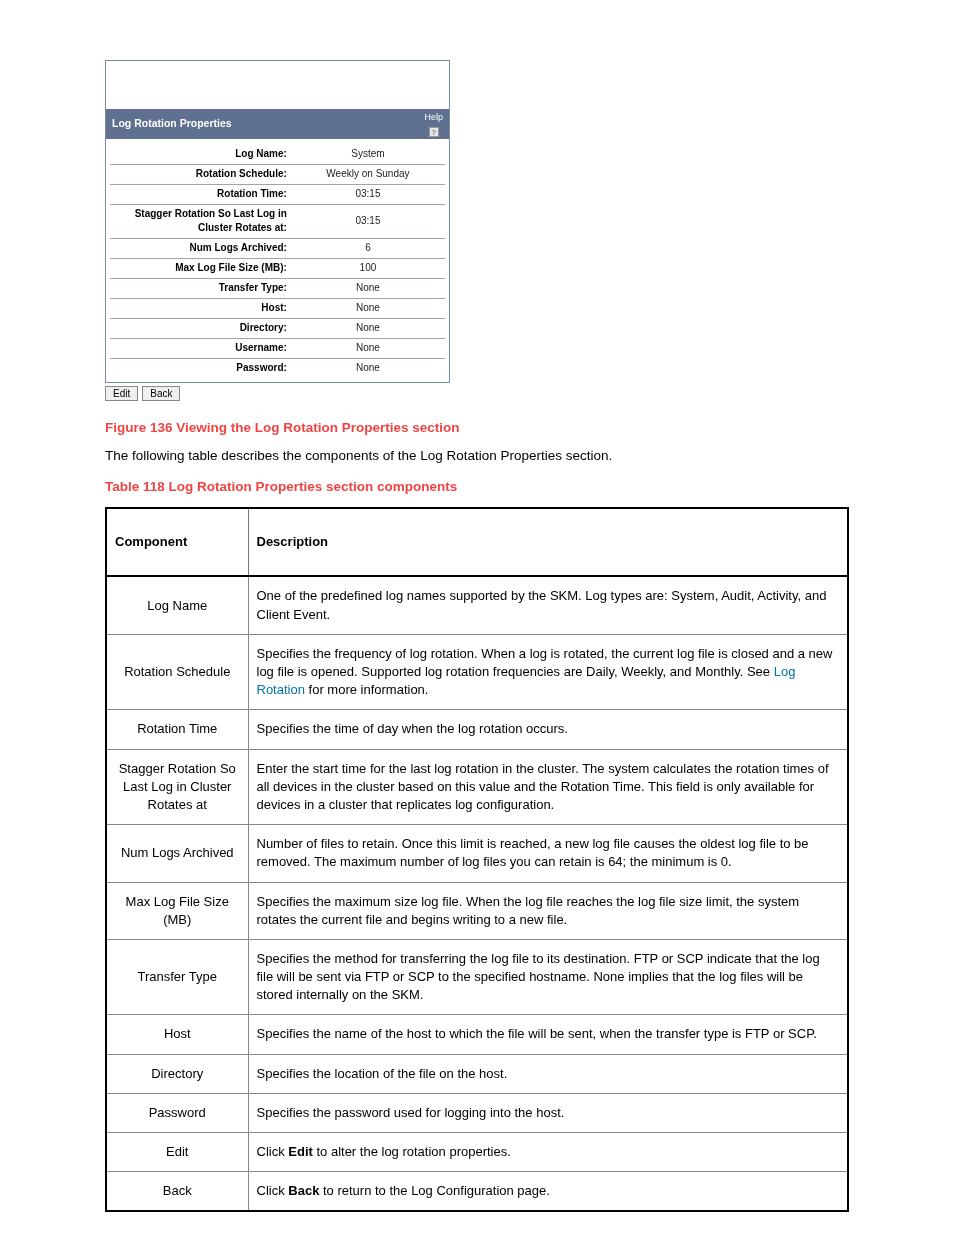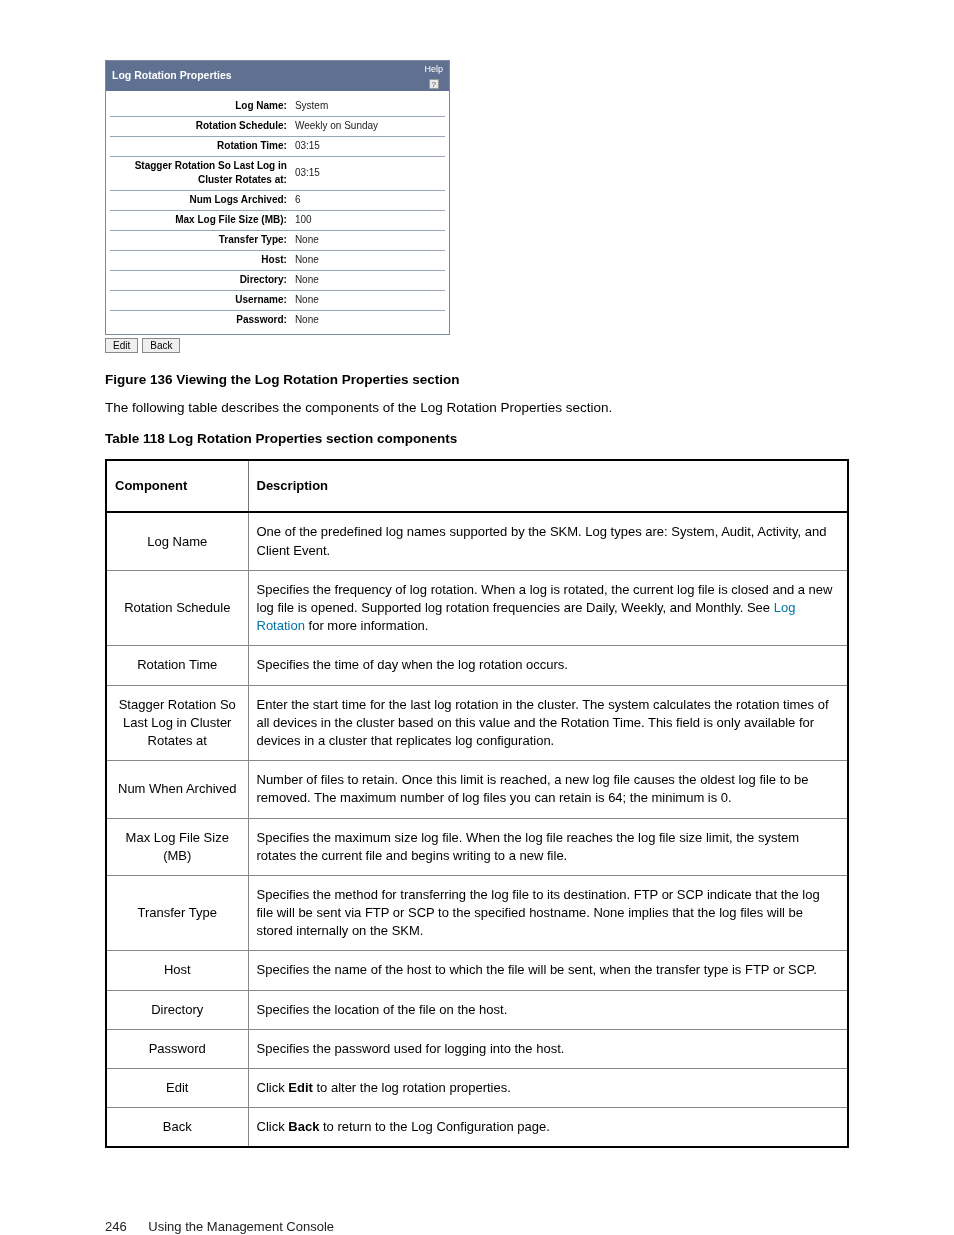--- a/index.html
+++ b/index.html
@@ -18,20 +18,21 @@
     border: 1px solid #7a8aa0;
     background: #fff;
     margin-bottom: 2px;
   }
   .panel-header {
     background: #5f7090;
     padding: 2px 6px;
     display: flex;
     justify-content: space-between;
     align-items: center;
+    margin-top: 48px;
   }
   .panel-title {
     color: #fff;
     font-weight: bold;
     font-size: 10.5px;
   }
   .panel-help {
     color: #fff;
     font-size: 9px;
     display: flex;
@@ -64,56 +65,56 @@
     vertical-align: middle;
   }
   .prop-table tr:last-child td { border-bottom: none; }
   .prop-label {
     width: 54%;
     text-align: right;
     font-weight: bold;
     color: #000;
   }
   .prop-value {
-    text-align: left;
+    text-align: center;
     color: #222;
   }
   .btn-row {
     margin-top: 3px;
     margin-bottom: 18px;
     display: flex;
     gap: 4px;
   }
   .ui-btn {
     font-size: 10px;
     padding: 1px 7px;
     background: #efefef;
     border: 1px solid #888;
     cursor: pointer;
   }
   .figure-caption, .table-caption {
-    color: #000000;
+    color: #ef4444;
     font-weight: bold;
     font-size: 13.5px;
     margin: 10px 0 10px 0;
   }
   .body-text {
     font-size: 13.5px;
     margin: 6px 0 12px 0;
   }
   .doc-table {
     width: 100%;
     border-collapse: collapse;
     border: 2px solid #000;
     font-size: 13px;
   }
   .doc-table thead th {
     text-align: left;
     font-weight: bold;
-    padding: 16px 8px;
+    padding: 24px 8px;
     border-bottom: 2px solid #000;
     border-right: 1px solid #777;
   }
   .doc-table thead th:last-child { border-right: none; }
   .doc-table tbody td {
     padding: 10px 8px;
     border-bottom: 1px solid #888;
     border-right: 1px solid #888;
     vertical-align: middle;
   }
@@ -220,21 +221,21 @@
       </tr>
       <tr>
         <td class="col-component">Rotation Time</td>
         <td>Specifies the time of day when the log rotation occurs.</td>
       </tr>
       <tr>
         <td class="col-component">Stagger Rotation So Last Log in Cluster Rotates at</td>
         <td>Enter the start time for the last log rotation in the cluster. The system calculates the rotation times of all devices in the cluster based on this value and the Rotation Time. This field is only available for devices in a cluster that replicates log configuration.</td>
       </tr>
       <tr>
-        <td class="col-component">Num When Archived</td>
+        <td class="col-component">Num Logs Archived</td>
         <td>Number of files to retain. Once this limit is reached, a new log file causes the oldest log file to be removed. The maximum number of log files you can retain is 64; the minimum is 0.</td>
       </tr>
       <tr>
         <td class="col-component">Max Log File Size (MB)</td>
         <td>Specifies the maximum size log file. When the log file reaches the log file size limit, the system rotates the current file and begins writing to a new file.</td>
       </tr>
       <tr>
         <td class="col-component">Transfer Type</td>
         <td>Specifies the method for transferring the log file to its destination. FTP or SCP indicate that the log file will be sent via FTP or SCP to the specified hostname. None implies that the log files will be stored internally on the SKM.</td>
       </tr>

